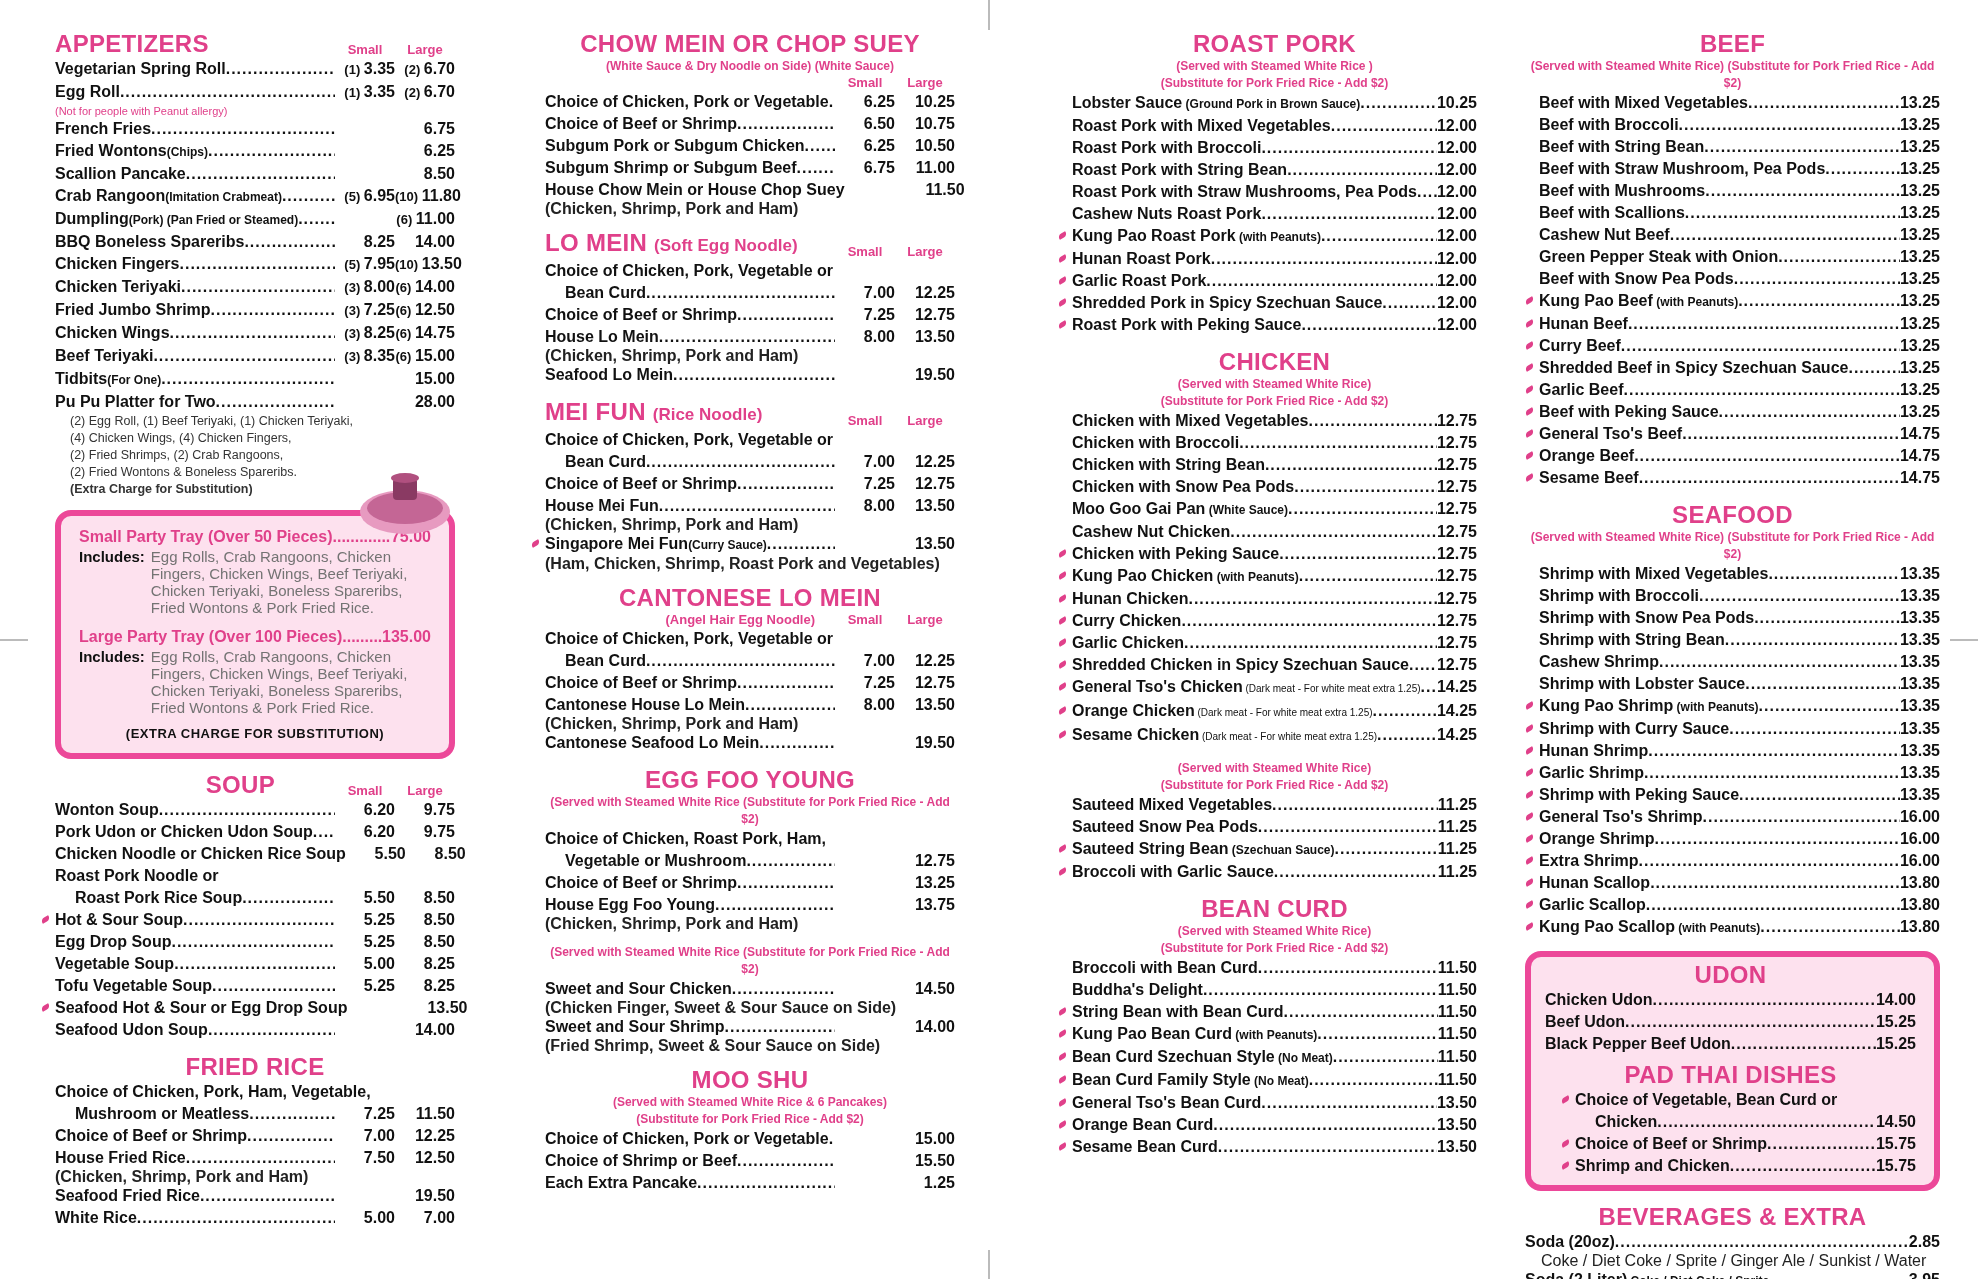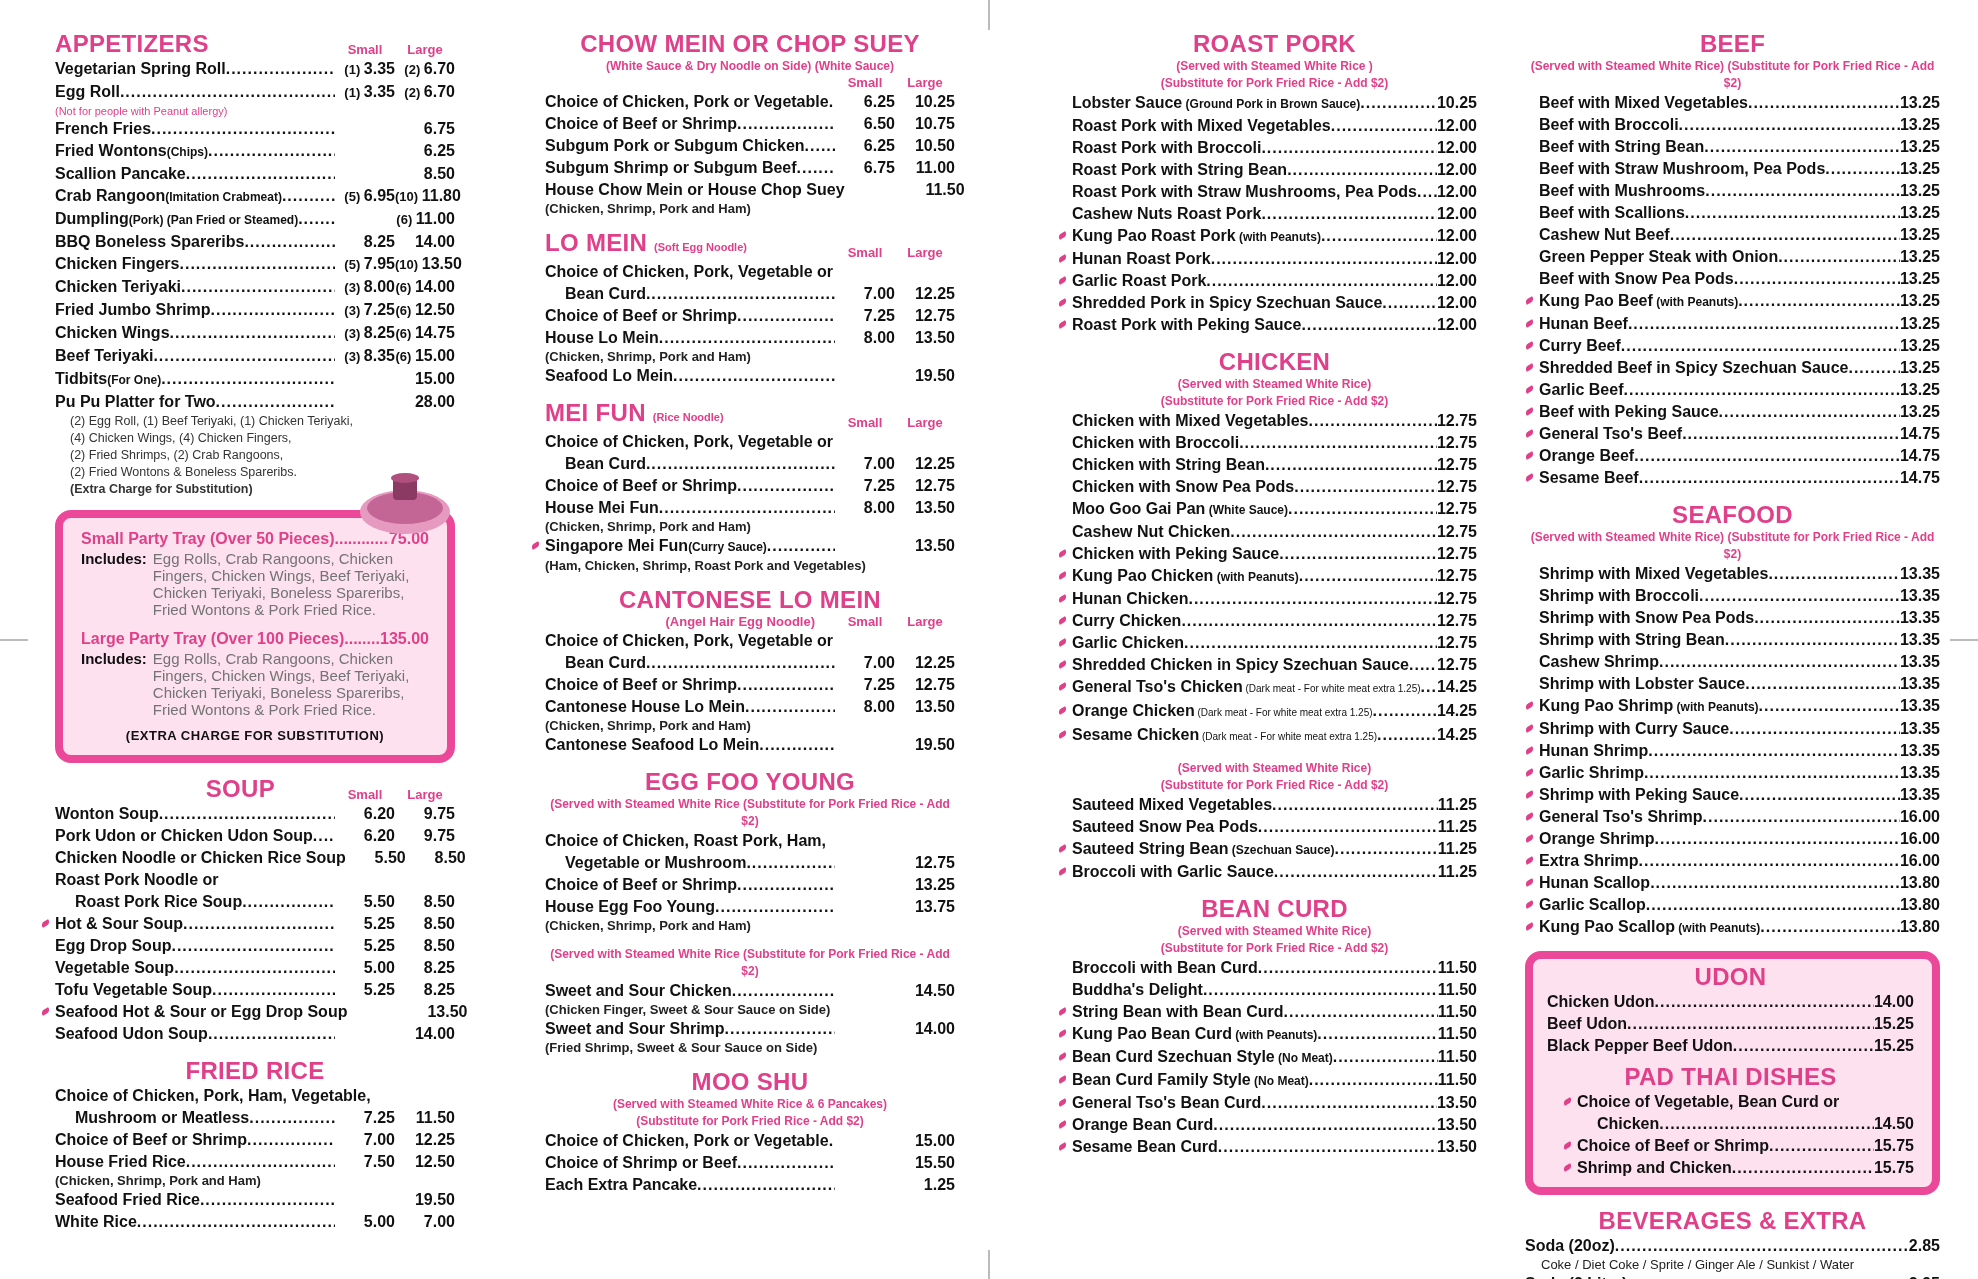--- a/index.html
+++ b/index.html
@@ -6,39 +6,39 @@
   body{width:1978px;height:1279px;position:relative;overflow:hidden;font-family:"Liberation Sans","DejaVu Sans",sans-serif;color:#111;}
   .col{position:absolute;top:30px;}
   .c1{left:55px;width:400px;}
   .c2{left:545px;width:410px;}
   .c3{left:1072px;width:405px;}
   .c4{left:1525px;width:415px;}
   .fold{position:absolute;left:988px;top:0;width:2px;height:30px;background:#bbb;}
   .fold2{position:absolute;left:988px;top:1250px;width:2px;height:29px;background:#bbb;}
   .hl{position:absolute;top:639px;height:2px;width:28px;background:#bbb;}
   h2{margin:0;color:#e0408a;font-weight:900;font-size:24px;text-align:center;letter-spacing:0.3px;line-height:28px;}
-  h2 .sub{font-size:11px;font-weight:700;letter-spacing:0;}
+  h2 .sub{font-size:17px;font-weight:700;letter-spacing:0;}
   .note{color:#e0408a;font-size:12px;font-weight:700;text-align:center;line-height:17px;}
   .hdr{display:flex;justify-content:flex-end;color:#e0408a;font-size:13px;font-weight:700;line-height:16px;}
   .hdr span{width:60px;text-align:center;}
   .row{display:flex;align-items:baseline;font-size:16px;font-weight:700;line-height:22px;position:relative;}
   .row .nm{white-space:nowrap;}
   .row .dots{flex:1;overflow:hidden;white-space:nowrap;letter-spacing:1px;}
   .row .dots::after{content:"........................................................................................................................";}
   .row .pr{white-space:nowrap;text-align:right;}
   .row .p1,.row .p2{display:inline-block;width:60px;text-align:right;}
   .row .qty{font-size:13px;font-weight:700;}
   .row .small{font-size:12px;font-weight:700;}
   .row .tiny{font-size:10px;font-weight:400;}
   .indent{padding-left:20px;}
   .spicy::before{content:"";position:absolute;left:-14px;top:8px;width:9px;height:5px;background:#e0408a;border-radius:6px 1px 6px 1px;transform:rotate(-30deg);}
-  .desc{font-size:13px;font-weight:700;line-height:16px;color:#222;}
+  .desc{font-size:16px;font-weight:700;line-height:16px;color:#222;}
   .pinknote{font-size:11px;color:#e0408a;line-height:14px;}
   .sect{margin-bottom:12px;}
-  .box{background:#fde1ee;border:8px solid #ec4899;border-radius:16px;padding:10px 18px 12px 18px;}
+  .box{background:#fde1ee;border:6px solid #ec4899;border-radius:16px;padding:10px 18px 12px 18px;}
   .tray{color:#e0408a;font-weight:700;font-size:16px;display:flex;line-height:22px;}
   .tray .dots{flex:1;overflow:hidden;white-space:nowrap;}
   .tray .dots::after{content:"..........................................................";}
   .incl{display:flex;font-size:15px;line-height:17px;}
   .incl b{margin-right:6px;white-space:nowrap;}
   .incl span{color:#737373;}
   .extra{text-align:center;font-weight:700;font-size:13px;margin-top:10px;letter-spacing:0.5px;}
   .pupu{font-size:12.5px;line-height:17px;color:#333;padding-left:15px;}
   .platter{position:absolute;left:300px;top:430px;width:100px;height:80px;}
 </style>

